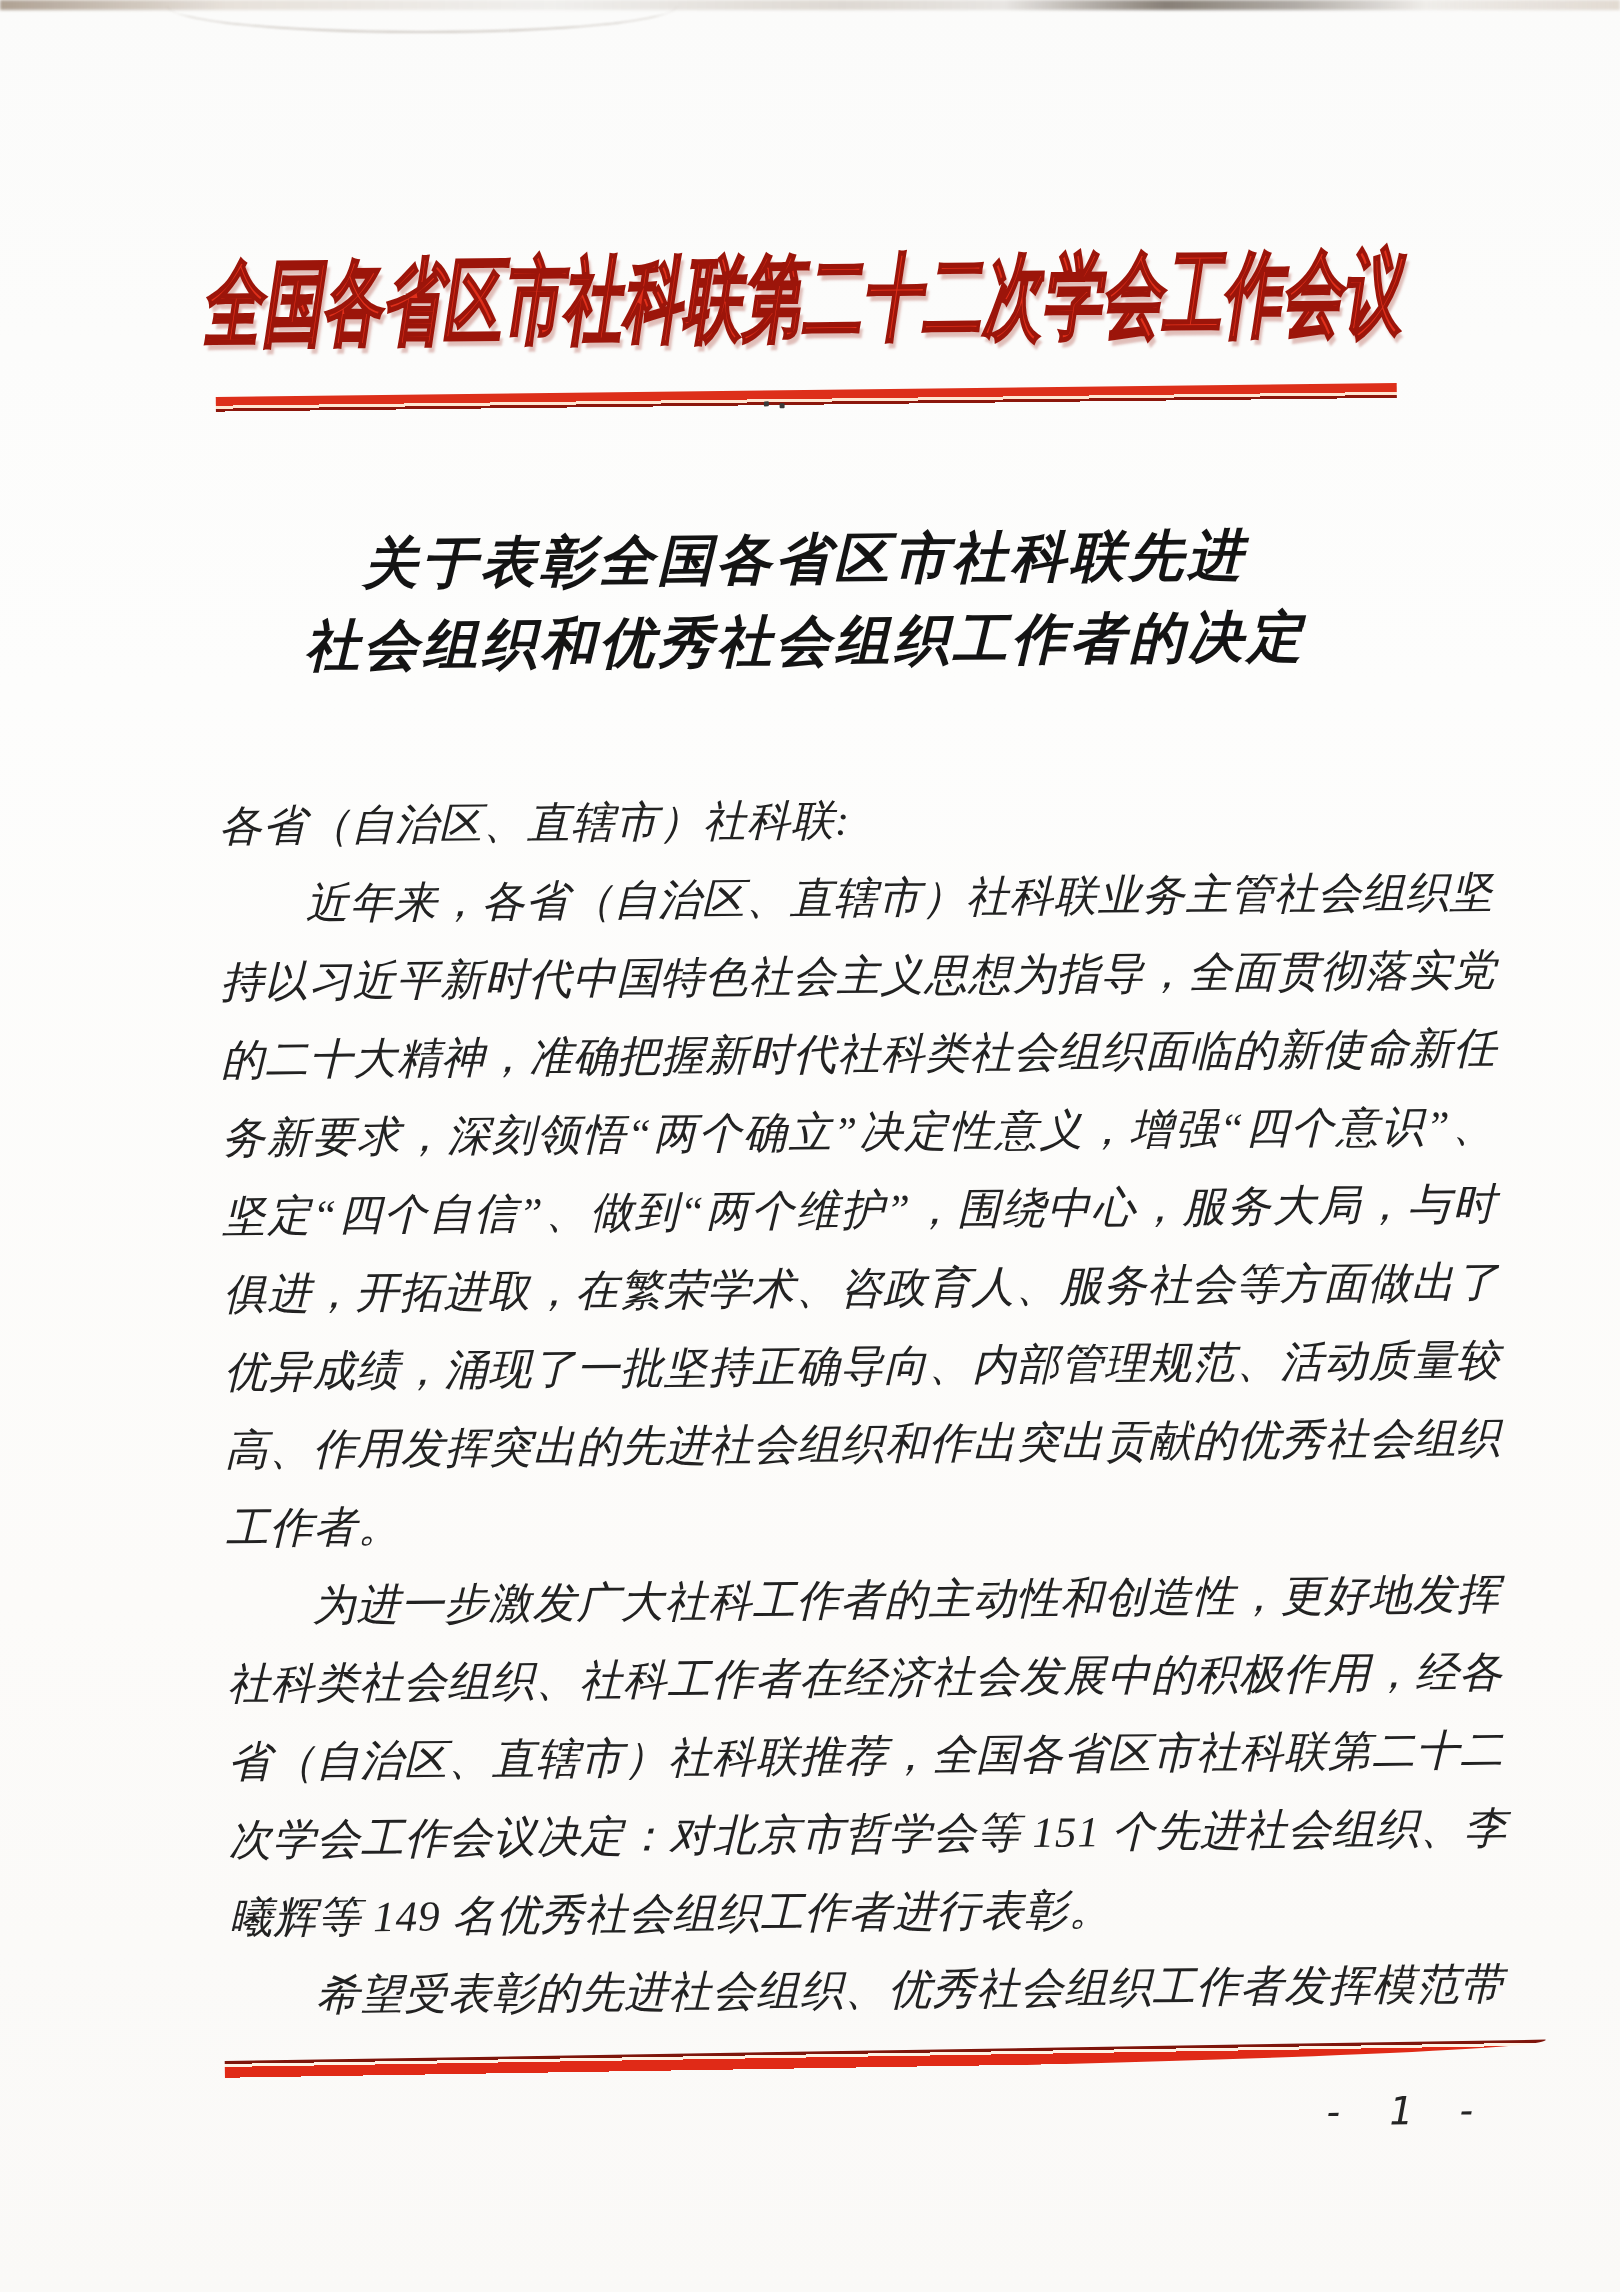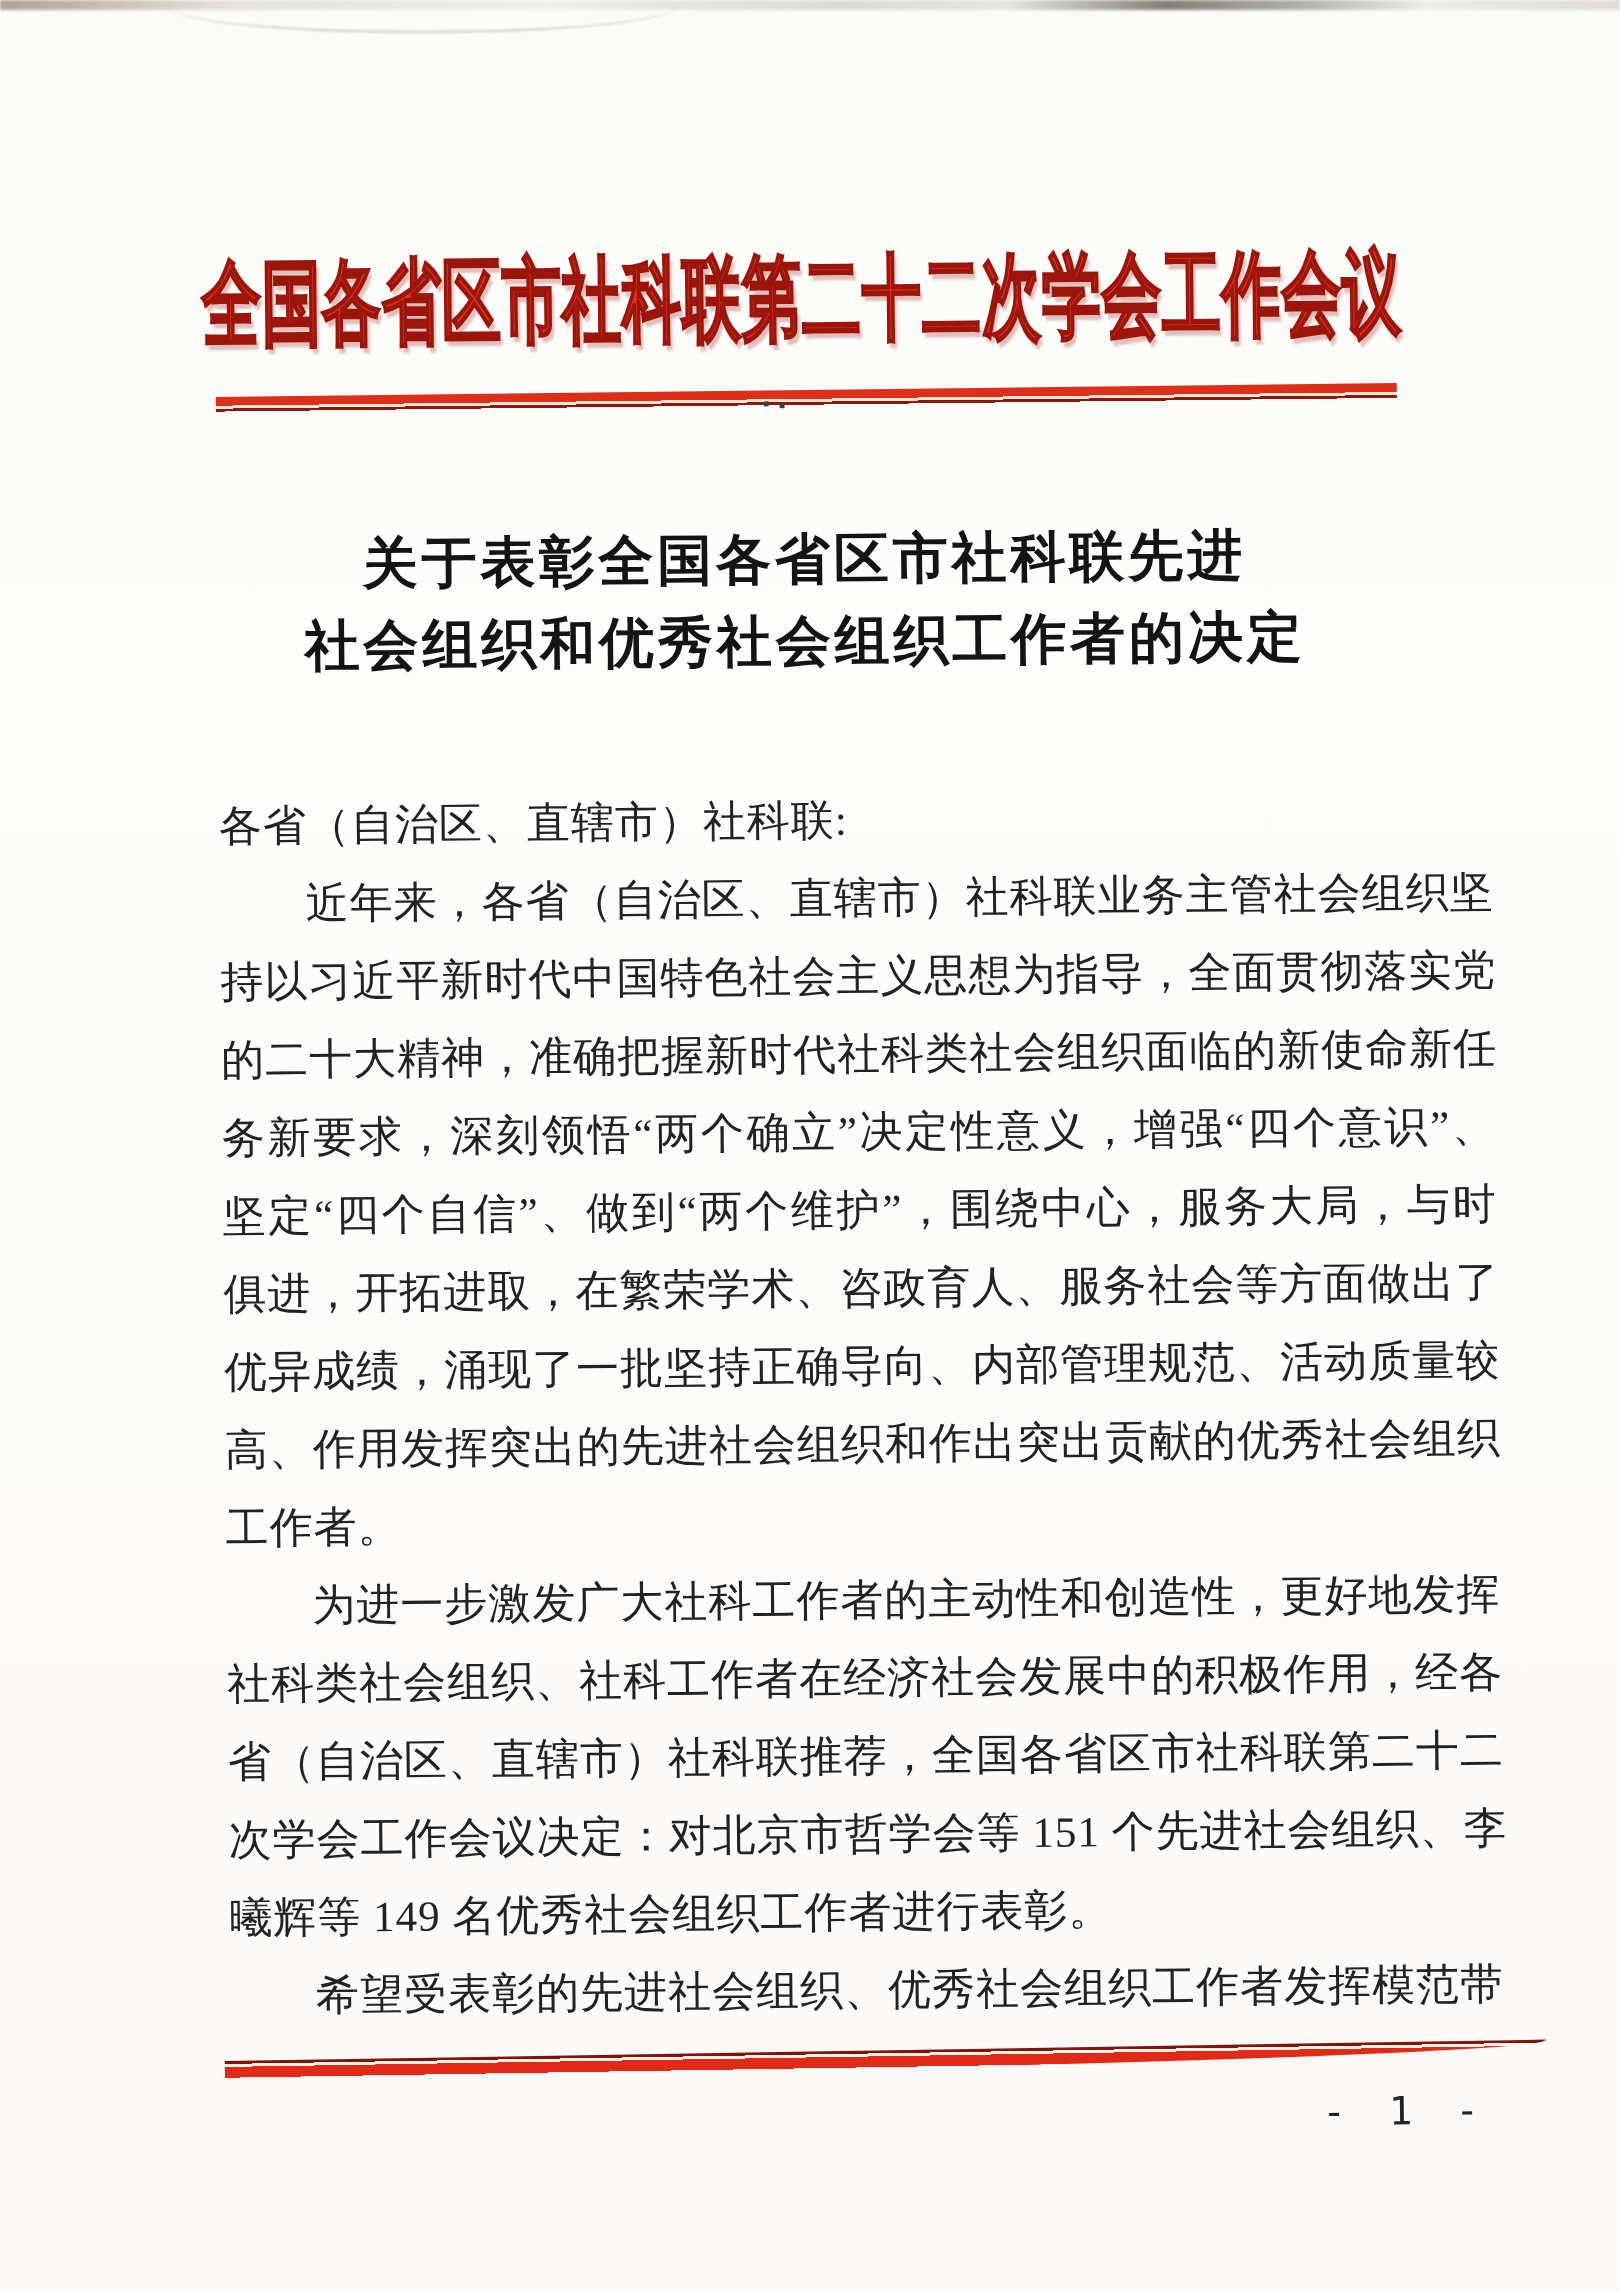--- a/index.html
+++ b/index.html
@@ -4,20 +4,21 @@
 <style>
   html,body { margin:0; padding:0; background:#e9e9e9; }
   .page {
     position:relative;
     width:1620px; height:2293px;
     margin:0 auto;
     background:linear-gradient(180deg,#fbfbfa 0%, #fdfdfc 30%, #fcfbf9 70%, #faf9f7 100%);
     overflow:hidden;
     font-family:"Liberation Serif", serif;
     color:#1f1f1f;
+    font-style:italic;
   }
   .rotated { position:absolute; inset:0; transform:rotate(-0.55deg); transform-origin:50% 50%; }
 
   
   .scan-noise {
     position:absolute; top:0; left:0; right:0; height:9.8px;
     background:linear-gradient(to right,
       rgba(80,50,20,0.45) 0%, rgba(120,80,40,0.15) 14%,
       rgba(60,40,20,0.06) 34%, rgba(90,60,30,0.18) 52%,
       rgba(60,35,15,0.10) 62%, rgba(40,25,10,0.55) 72%,

